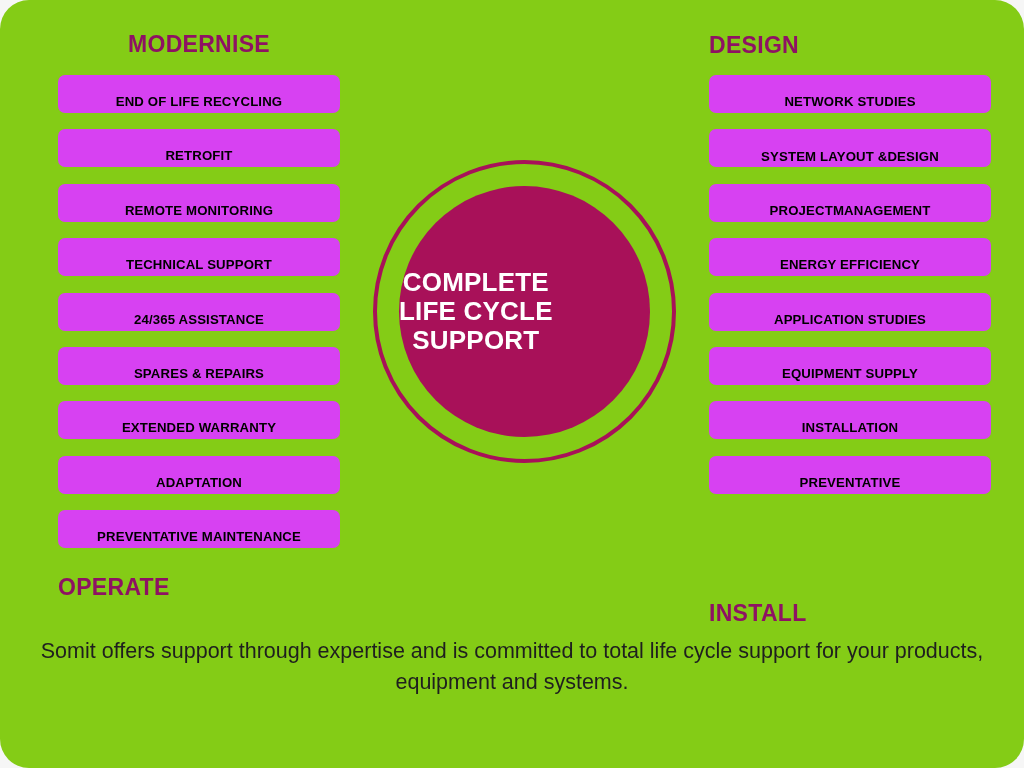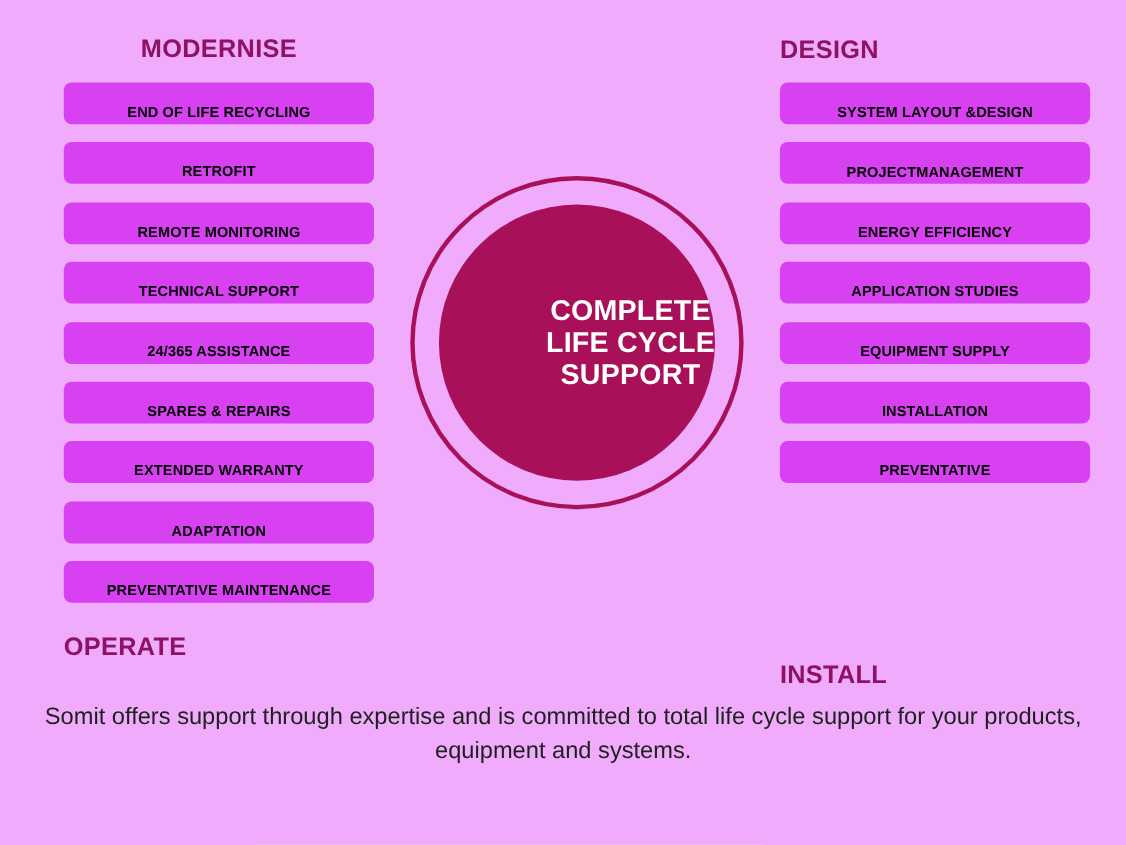--- a/index.html
+++ b/index.html
@@ -12,21 +12,22 @@
     background: #f6f6f6;
     font-family: "Liberation Sans", sans-serif;
     overflow: hidden;
     position: relative;
   }
 
   #stage {
     position: relative;
     width: 1024px;
     height: 768px;
-    background: #f0abfc;
+    background: #84cc16;
+    border-radius: 29px;
   }
 
   
   .quad-heading {
     position: absolute;
     font-size: 23px;
     font-weight: 700;
     letter-spacing: 0.3px;
     color: #8e1263;
     white-space: nowrap;
@@ -94,21 +95,21 @@
   #center-disc {
     position: absolute;
     left: 26px;
     top: 26px;
     width: 251px;
     height: 251px;
     border-radius: 50%;
     background: #a81159;
     display: flex;
     align-items: center;
-    justify-content: flex-end;
+    justify-content: flex-start;
   }
   #center-label {
     color: #ffffff;
     font-size: 26px;
     font-weight: 700;
     line-height: 1.12;
     text-align: center;
     letter-spacing: 0.2px;
     white-space: pre-line;
   }
@@ -163,20 +164,23 @@
       </div>
       <div class="pill">
         <span>ADAPTATION</span>
       </div>
       <div class="pill">
         <span>PREVENTATIVE MAINTENANCE</span>
       </div>
     </div>
 
   <div class="pill-column" id="column-right">
+      <div class="pill">
+        <span>NETWORK STUDIES</span>
+      </div>
       <div class="pill two-line">
         <span>SYSTEM LAYOUT &amp;</span>
         <span>DESIGN</span>
       </div>
       <div class="pill two-line">
         <span>PROJECT</span>
         <span>MANAGEMENT</span>
       </div>
       <div class="pill">
         <span>ENERGY EFFICIENCY</span>

